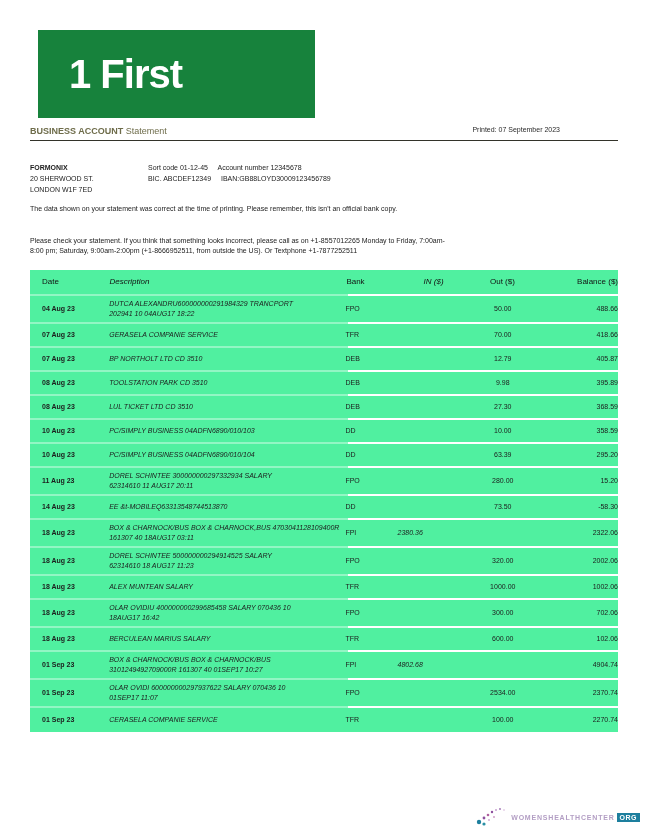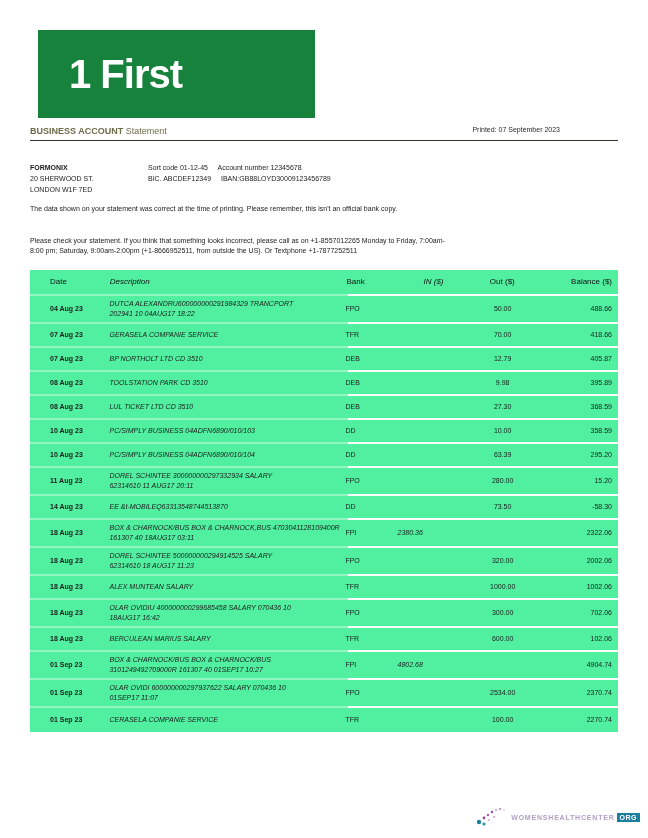--- a/index.html
+++ b/index.html
@@ -75,26 +75,26 @@
   .thead::after,.trow::after{
     content:"";position:absolute;left:54%;right:0;bottom:-2px;height:2px;background:#ffffff;
   }
   .trow{
     display:flex;align-items:center;min-height:24px;padding:3px 0;position:relative;
     border-bottom:2px solid rgba(255,255,255,0.38);
   }
   .trow:last-child{border-bottom:none;}
   .trow:last-child::after{display:none;}
   .c{line-height:10px;}
-  .c-date{width:82px;padding-left:20px;font-weight:bold;}
+  .c-date{width:82px;padding-left:12px;font-weight:bold;}
   .c-desc{width:246px;white-space:pre-line;font-style:italic;}
   .c-type{width:54px;}
   .c-in{width:73px;text-align:center;font-style:italic;}
   .c-out{width:70px;text-align:center;}
-  .c-bal{width:85px;text-align:right;padding-right:6px;}
+  .c-bal{width:85px;text-align:right;}
   .trow .c-in{padding-right:46px;}
   .thead .c-date,.thead .c-desc{font-weight:normal;}
 
   
   .watermark{
     position:absolute;right:8px;bottom:10px;display:flex;align-items:center;gap:2px;
   }
   .wm-dots{display:block;}
   .wm-text{
     font-size:7px;letter-spacing:0.8px;color:var(--wm-purple);font-weight:bold;

